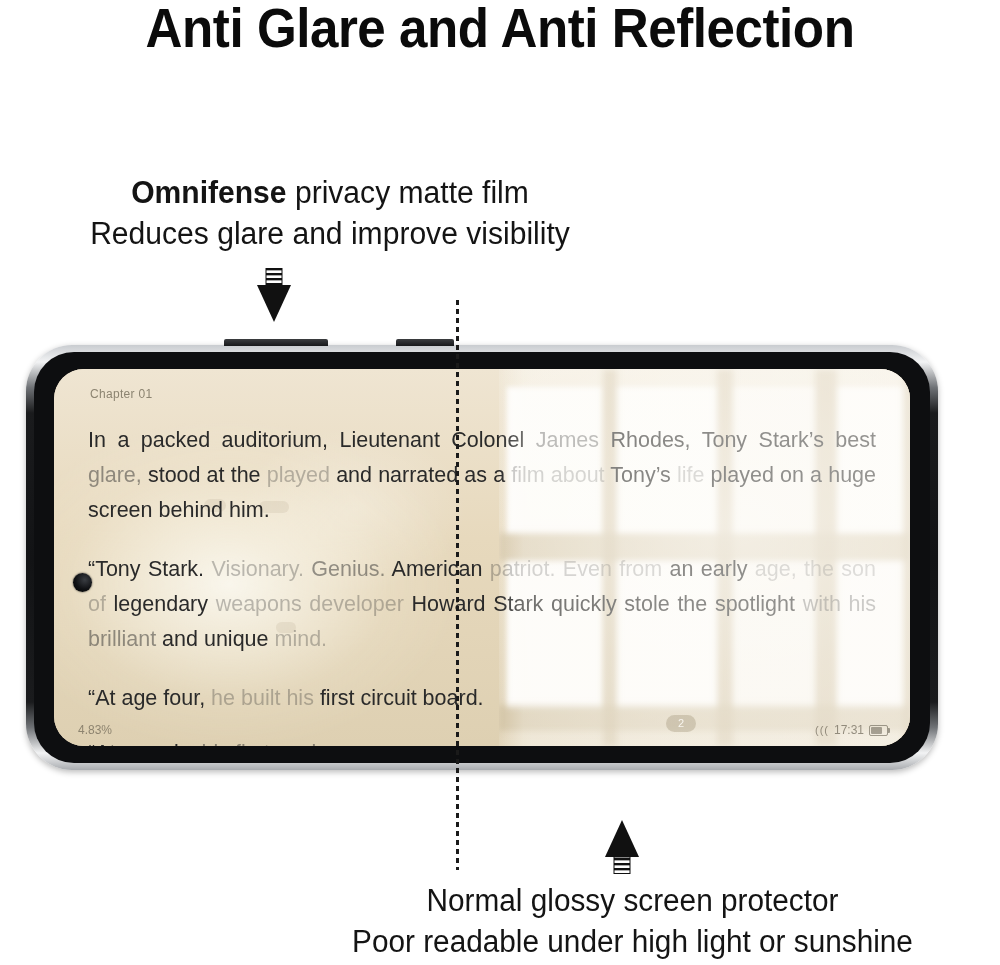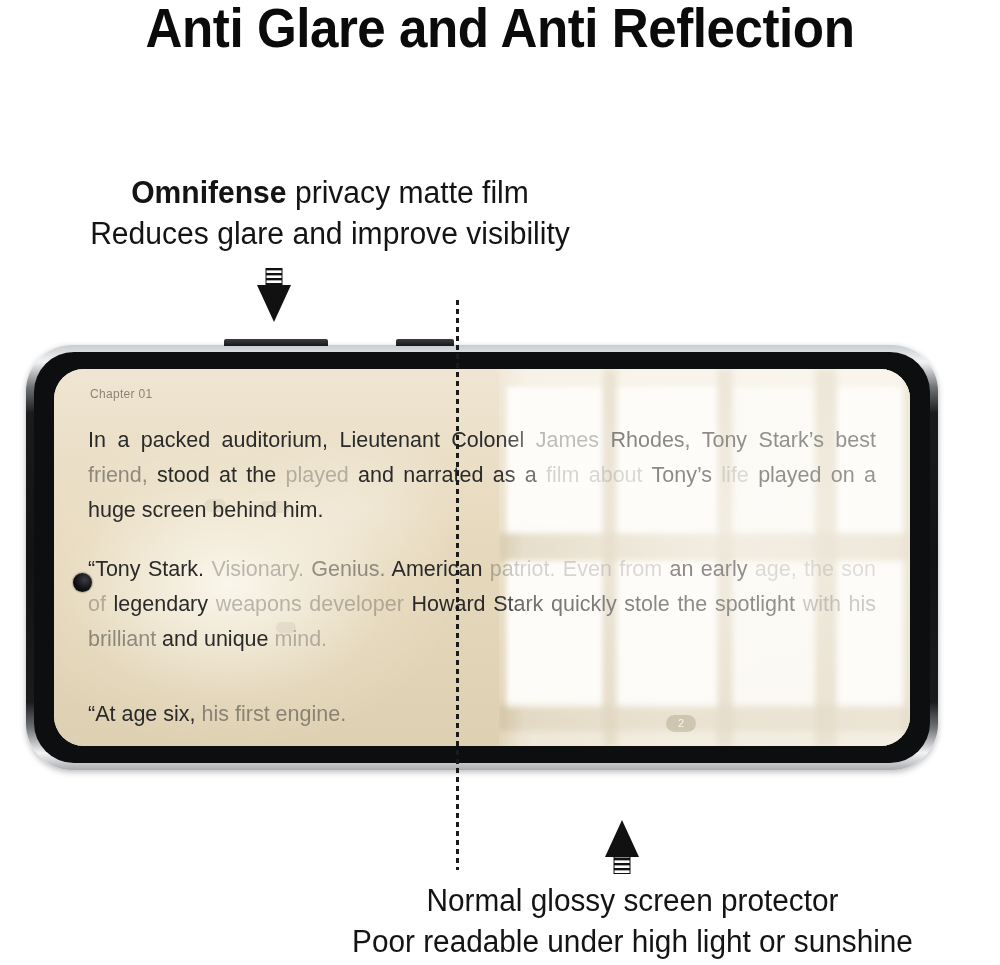--- a/index.html
+++ b/index.html
@@ -333,40 +333,51 @@
         <div class="mullion-v" style="left:404px; width:12px;"></div>
         <div class="mullion-h" style="top:164px; height:28px;"></div>
         <div class="mullion-h" style="top:336px; height:26px;"></div>
 
         <div class="gloss-veil"></div>
       </div>
 
       <div class="reader">
         <div class="chapter">Chapter 01</div>
 
-        <p class="para">In a packed auditorium, Lieutenant Colonel <span class="ghost-md">James</span> Rhodes, Tony Stark’s best <span class="ghost-md">friend,</span> stood at the <span class="ghost">played</span> and narrated as a <span class="ghost">film about</span> Tony’s <span class="ghost">life</span> played on a huge screen behind him.</p>
+        <p class="para">In a packed auditorium, Lieutenant Colonel <span class="ghost-md">James</span> Rhodes, Tony Stark’s best <span class="ghost-md">glare,</span> stood at the <span class="ghost">played</span> and narrated as a <span class="ghost">film about</span> Tony’s <span class="ghost">life</span> played on a huge screen behind him.</p>
 
         <div class="gap"></div>
 
         <p class="para">“Tony Stark. <span class="ghost">Visionary.</span> <span class="ghost-md">Genius.</span> American <span class="ghost">patriot. Even from</span> an early <span class="ghost">age, the son of</span> legendary <span class="ghost">weapons developer</span> Howard Stark quickly stole the spotlight <span class="ghost-md">with his brilliant</span> and unique <span class="ghost">mind.</span></p>
 
         <div class="gap"></div>
 
+        <p class="para short tight">“At age four, <span class="ghost">he built his</span> first circuit board.</p>
 
         <div class="gap"></div>
 
         <p class="para short tight">“At age six, <span class="ghost-md">his first engine.</span></p>
 
       </div>
 
       <div class="washmask"></div>
 
       <div class="punchhole"></div>
       <div class="page-pill">2</div>
 
+      <div class="statusbar">
+        <div class="status-left">4.83%</div>
+        <div class="status-right">
+          <span class="sig">(((</span>
+          <span>17:31</span>
+          <span class="batt">
+              <span class="batt-fill"></span>
+            </span>
+        </div>
+      </div>
 
     </div>
   </div>
 </div>
 
 <div class="arrow arrow-up">
   <svg width="40" height="56" viewBox="0 0 40 56" xmlns="http://www.w3.org/2000/svg">
     <defs>
       <pattern id="stripes2" width="4" height="5" patternUnits="userSpaceOnUse">
         <rect width="4" height="2.6" fill="#111"></rect>

